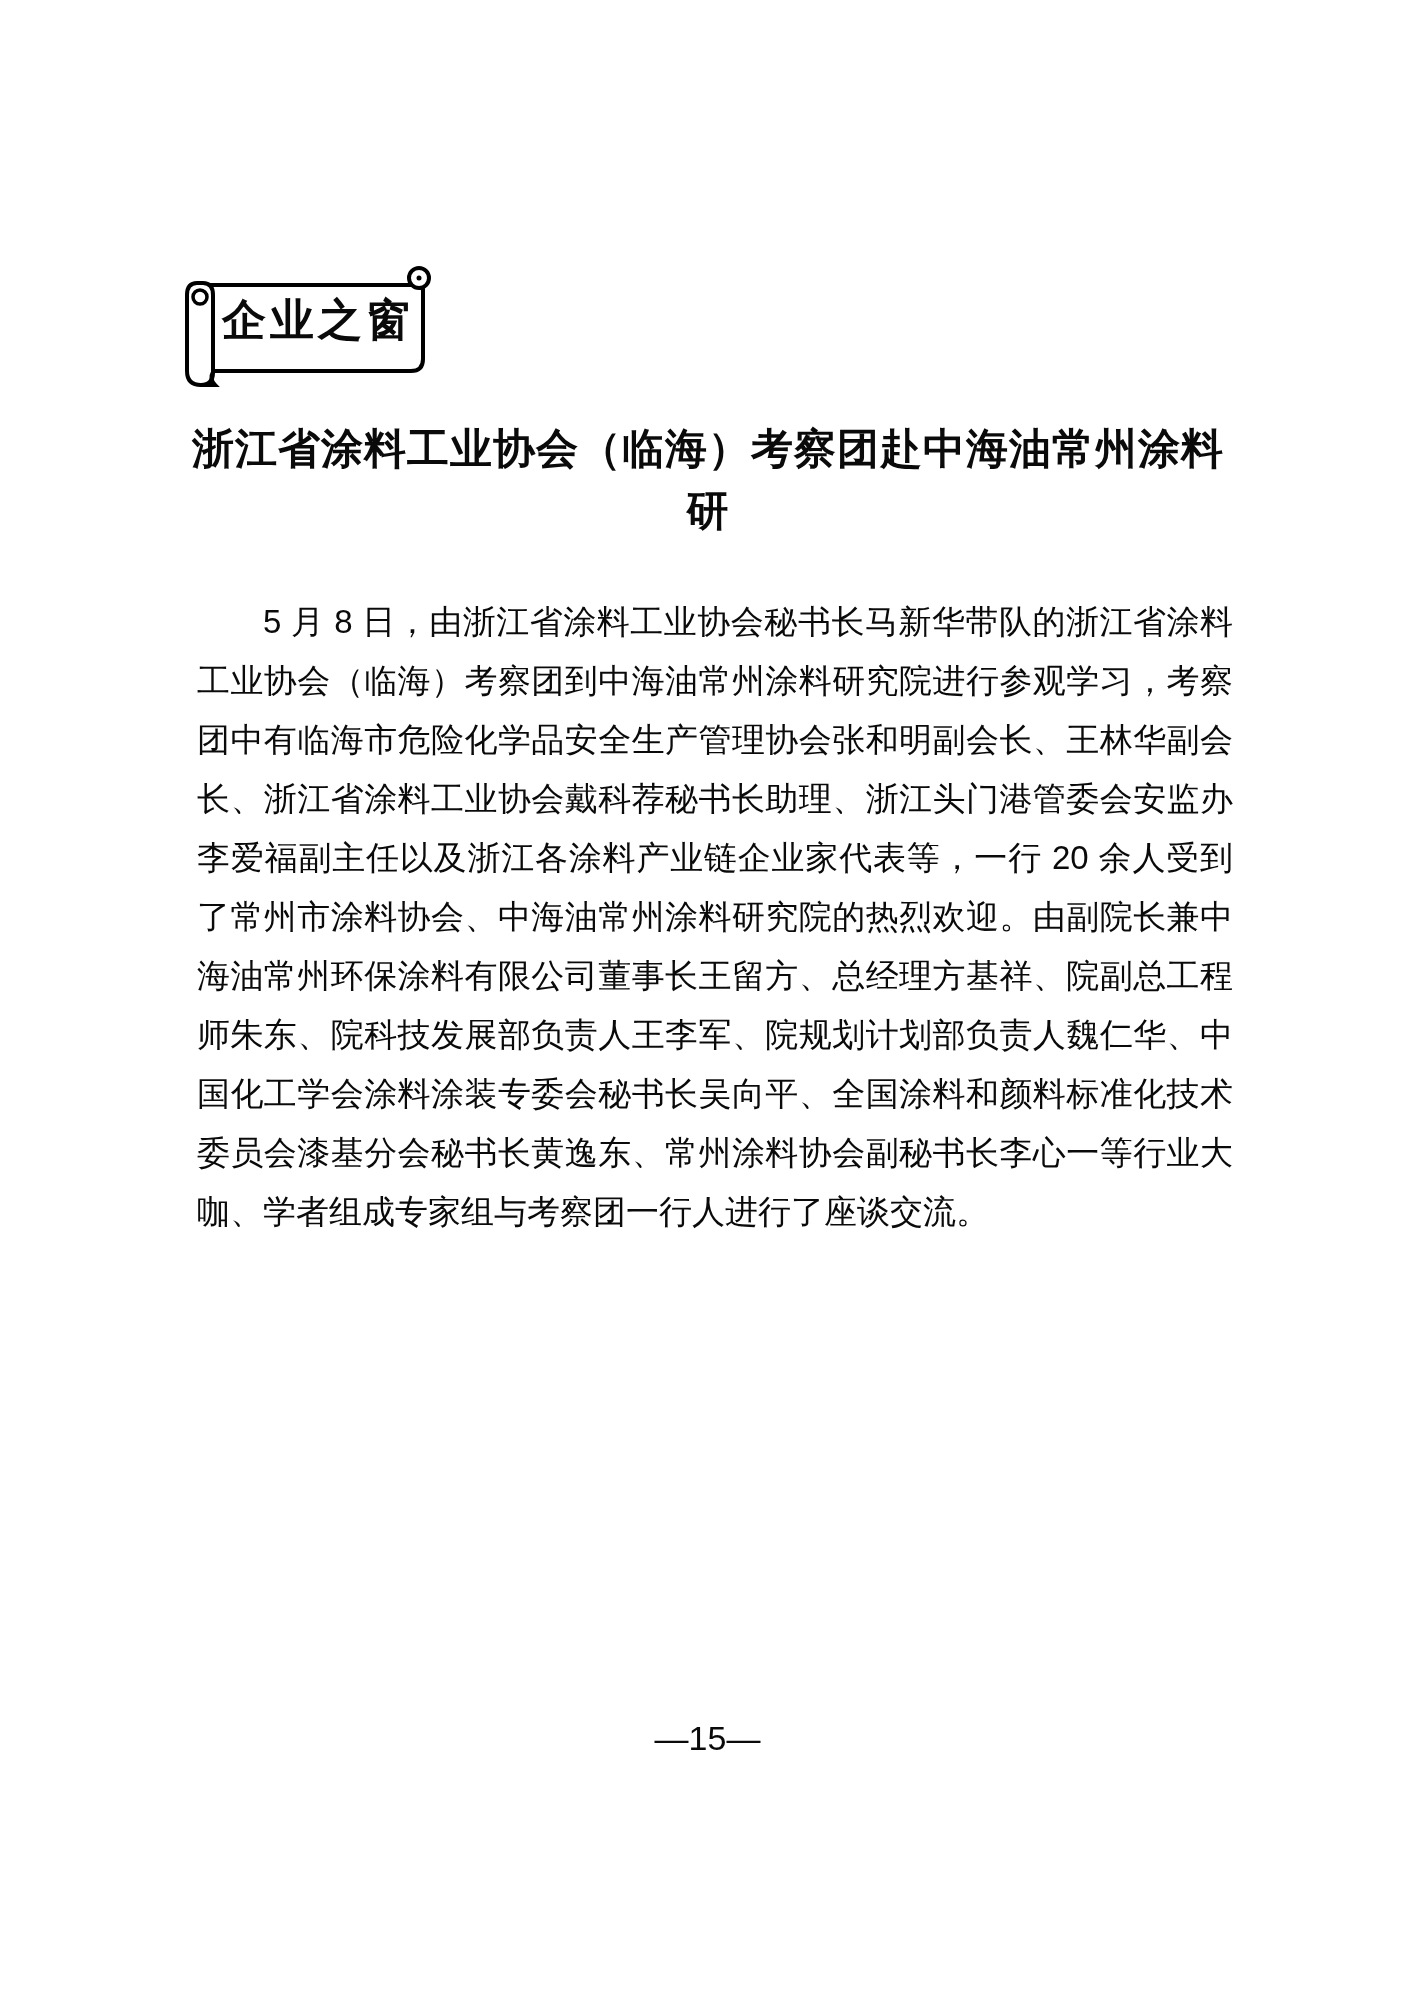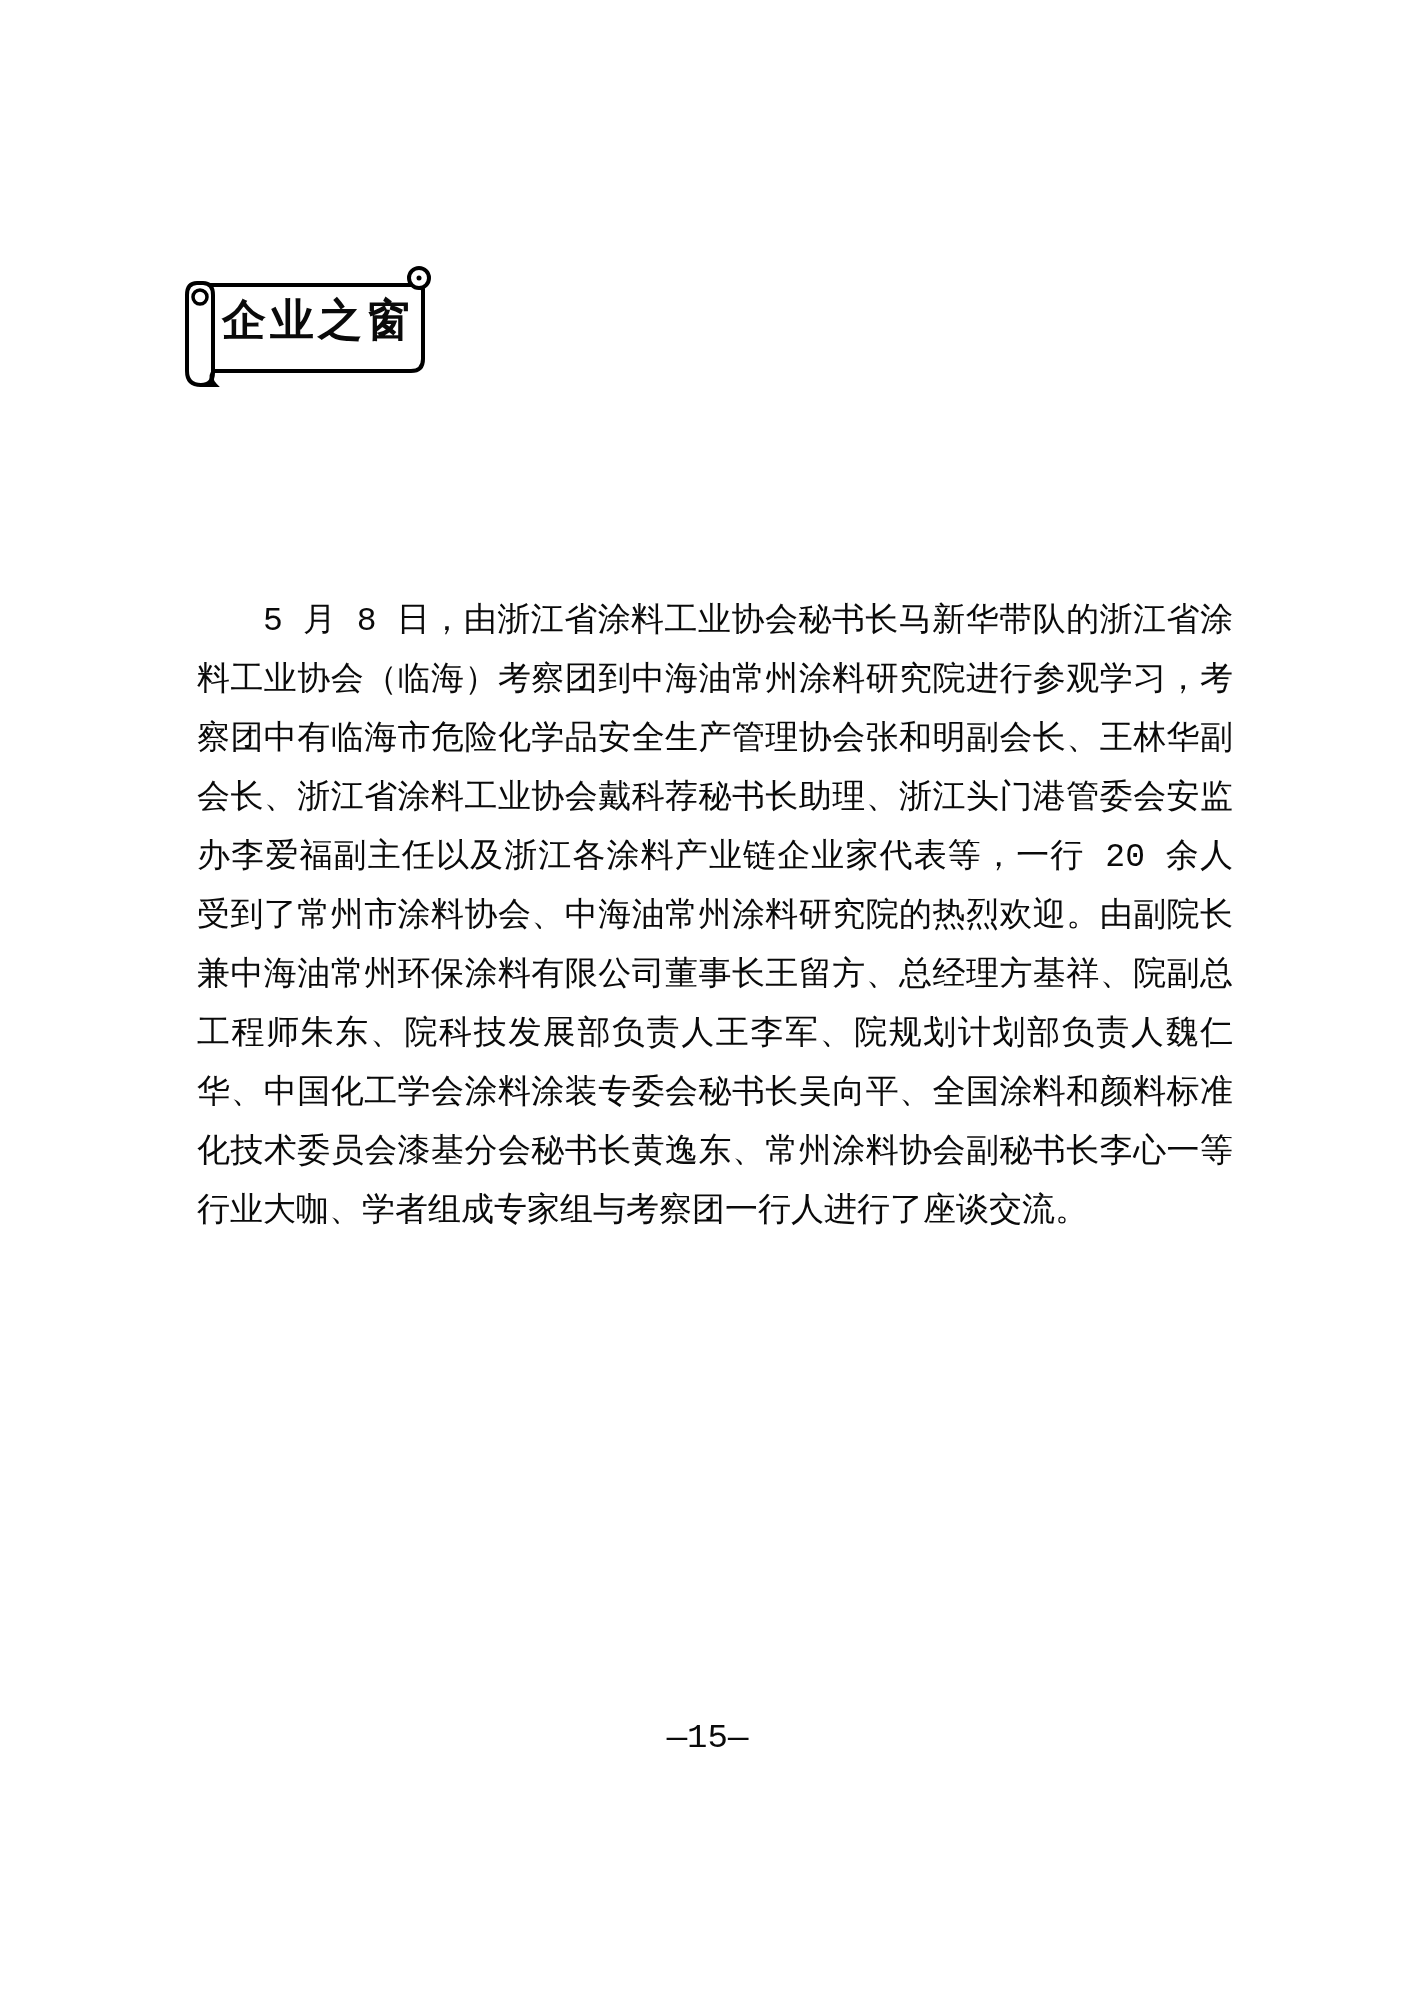--- a/index.html
+++ b/index.html
@@ -6,21 +6,21 @@
     margin: 0;
     padding: 0;
     background: #ffffff;
   }
   .page {
     position: relative;
     width: 1276px;
     height: 2000px;
     background: #ffffff;
     color: #0a0a0a;
-    font-family: Liberation Mono, monospace;
+    font-family: Liberation Sans, sans-serif;
     overflow: hidden;
   }
   
   .banner {
     position: absolute;
     left: 175px;
     top: 265px;
     width: 270px;
     height: 130px;
   }
@@ -98,20 +98,21 @@
 
         <circle cx="25" cy="32" r="7" fill="#ffffff" stroke="#000000" stroke-width="3.5"></circle>
 
         <path d="M 26 120 L 40 120 Q 34 114 38 107" fill="none" stroke="#000000" stroke-width="4" stroke-linecap="round"></path>
       </svg>
     </span>
     <div class="banner-label">企业之窗</div>
   </div>
 
   <div class="article-title">
+    <div>浙江省涂料工业协会（临海）考察团赴中海油常州涂料研</div>
   </div>
 
   <div class="article-body">
     <p class="para-1">5 月 8 日，由浙江省涂料工业协会秘书长马新华带队的浙江省涂料工业协会（临海）考察团到中海油常州涂料研究院进行参观学习，考察团中有临海市危险化学品安全生产管理协会张和明副会长、王林华副会长、浙江省涂料工业协会戴科荐秘书长助理、浙江头门港管委会安监办李爱福副主任以及浙江各涂料产业链企业家代表等，一行 20 余人受到了常州市涂料协会、中海油常州涂料研究院的热烈欢迎。由副院长兼中海油常州环保涂料有限公司董事长王留方、总经理方基祥、院副总工程师朱东、院科技发展部负责人王李军、院规划计划部负责人魏仁华、中国化工学会涂料涂装专委会秘书长吴向平、全国涂料和颜料标准化技术委员会漆基分会秘书长黄逸东、常州涂料协会副秘书长李心一等行业大咖、学者组成专家组与考察团一行人进行了座谈交流。</p>
   </div>
 
   <div class="page-number">—15—</div>
 
 </div>
 

